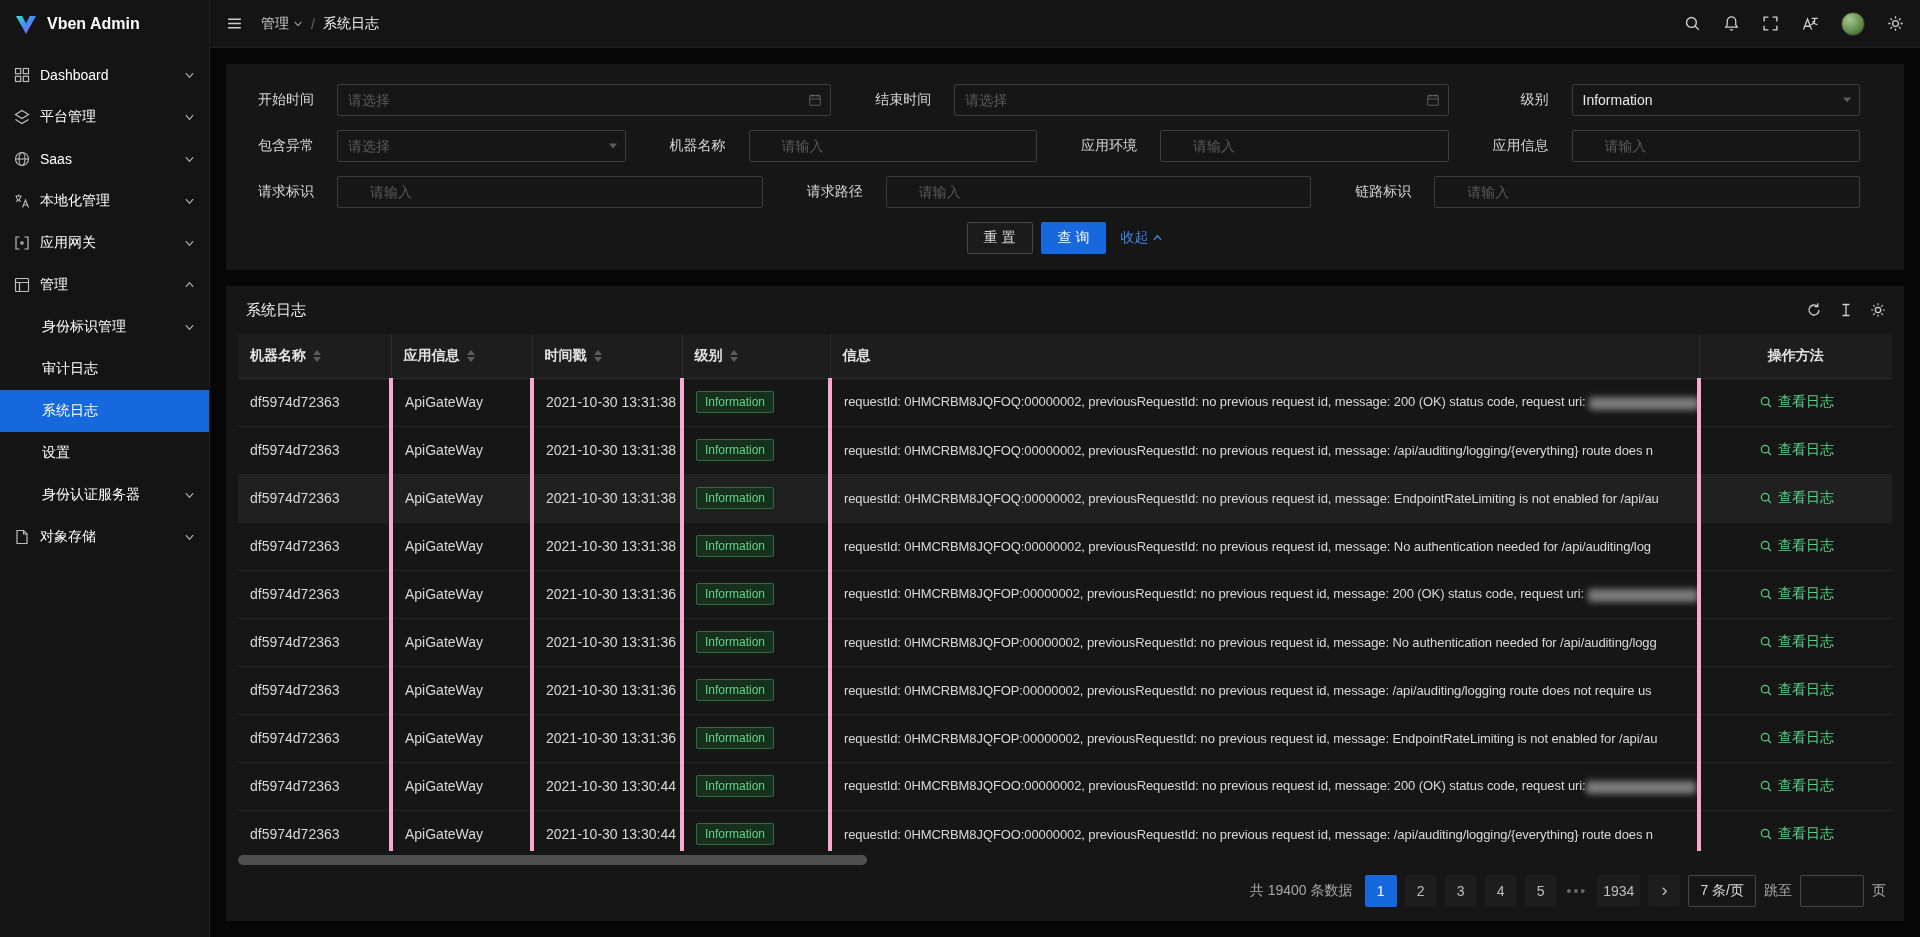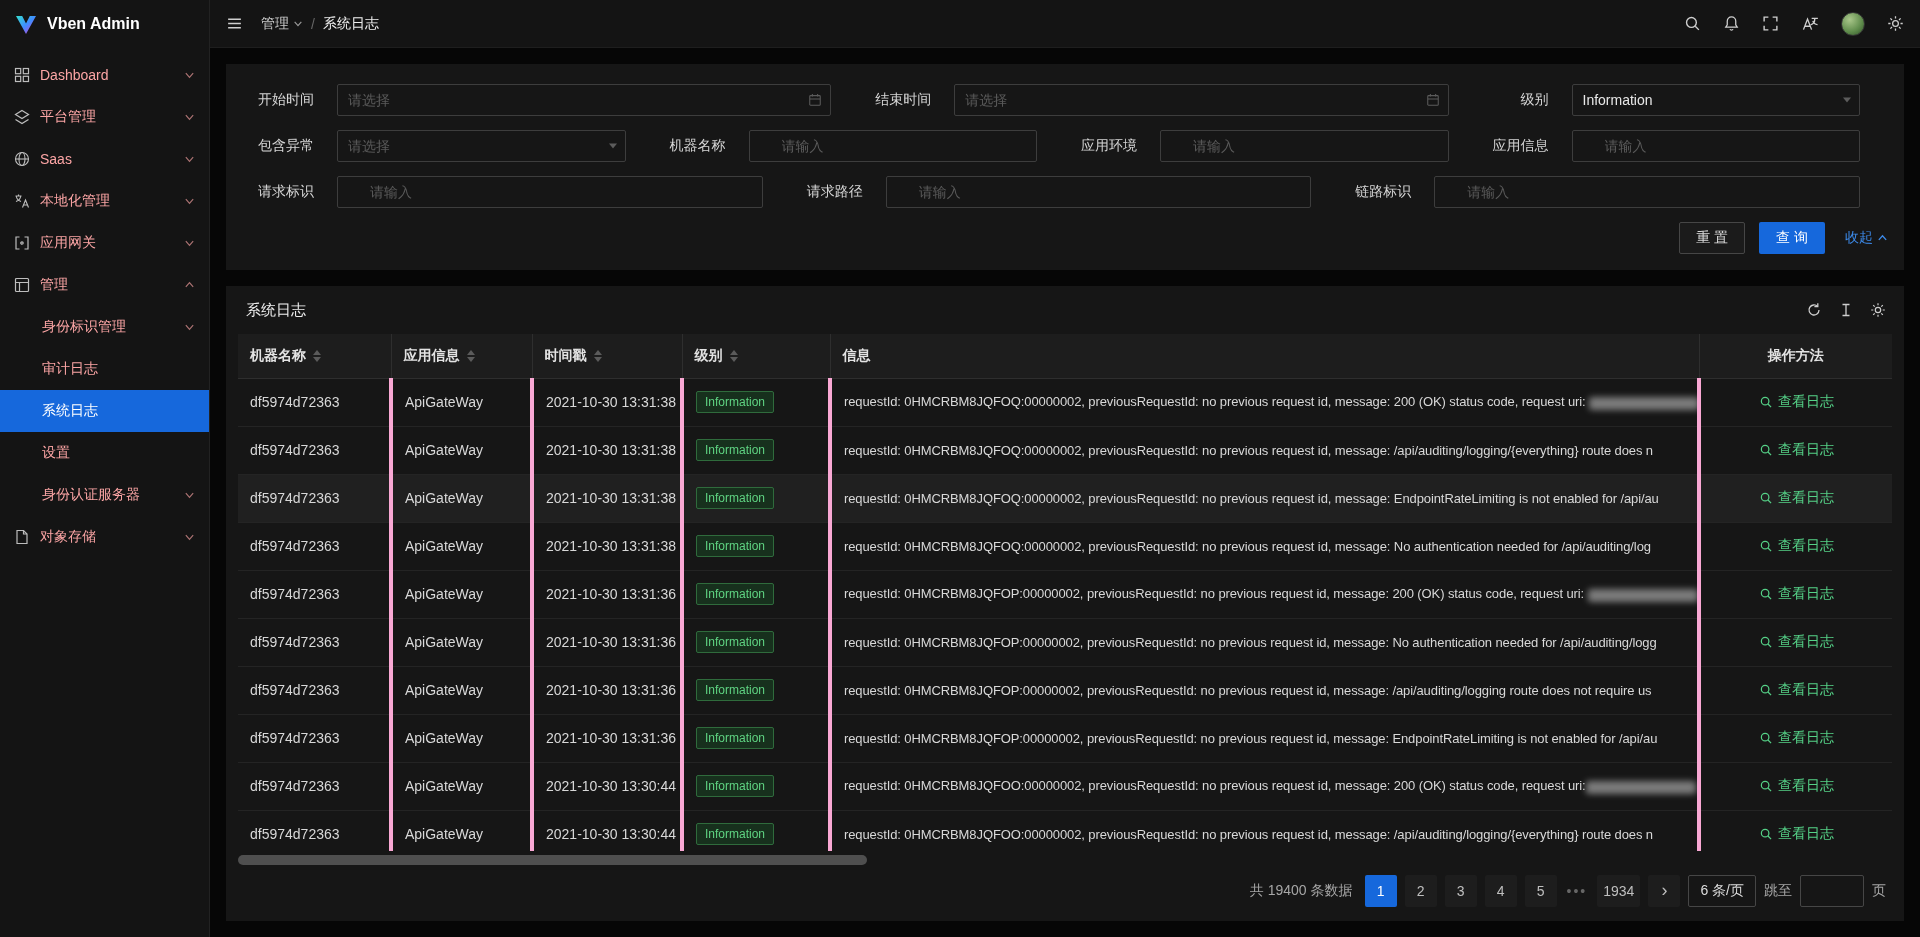--- a/index.html
+++ b/index.html
@@ -19,21 +19,21 @@
   svg { display:block; }
   .app { display:flex; width:100%; height:100%; }
 
   
   .sidebar { width:210px; flex-shrink:0; background:#141414; border-right:1px solid #222; display:flex; flex-direction:column; }
   .logo { height:48px; display:flex; align-items:center; gap:9px; padding:0 14px; }
   .logo-text { font-size:16px; font-weight:bold; color:#fff; white-space:nowrap; }
   .menu { padding-top:6px; flex:1; overflow:hidden; }
   .menu-item, .submenu-item {
     height:42px; display:flex; align-items:center; padding:0 14px;
-    color:#fca5a5; cursor:pointer; white-space:nowrap; font-size:14px;
+    color:#ffffff; cursor:pointer; white-space:nowrap; font-size:14px;
   }
   .submenu-item { padding-left:42px; }
   .submenu-item.active { background:var(--primary); color:#fff; }
   .mi-icon { width:16px; height:16px; margin-right:10px; display:inline-flex; color:#bdbdbd; flex-shrink:0; }
   .mi-label { flex:1; overflow:hidden; text-overflow:ellipsis; }
   .mi-chevron { margin-left:6px; display:inline-flex; opacity:.65; flex-shrink:0; }
 
   
   .main { flex:1; display:flex; flex-direction:column; min-width:0; }
   .header { height:48px; background:#141414; border-bottom:1px solid #1e1e1e; display:flex; align-items:center; padding:0 16px; gap:14px; flex-shrink:0; }
@@ -57,21 +57,21 @@
   .f-label { width:72px; text-align:right; margin-right:10px; color:#d6d6d6; flex-shrink:0; white-space:nowrap; }
   .ctrl { position:relative; flex:1; height:32px; min-width:0; }
   .ctrl input {
     width:100%; height:100%; background:transparent; border:1px solid var(--border); border-radius:2px;
     padding:0 28px 0 10px; color:#e8e8e8; font-size:14px; outline:none; font-family:inherit;
   }
   .ctrl.no-suffix input { padding-right:10px;padding-left:32px; }
   .ctrl input::placeholder { color:#5a5a5a; }
   .suffix { position:absolute; right:9px; top:50%; transform:translateY(-50%); color:#5c5c5c; display:flex; pointer-events:none; }
   .caret-down { width:0; height:0; border-left:4.5px solid transparent; border-right:4.5px solid transparent; border-top:5.5px solid #5c5c5c; }
-  .f-actions { display:flex; justify-content:flex-end; align-items:center; gap:14px; margin-top:10px; }
+  .f-actions { display:flex; justify-content:center; align-items:center; gap:8px; margin-top:10px; }
   .btn { height:32px; padding:0 16px; border-radius:2px; font-size:14px; display:inline-flex; align-items:center; cursor:pointer; border:1px solid transparent; white-space:nowrap; }
   .btn-default { background:#1b1b1b; border-color:#464646; color:#dcdcdc; }
   .btn-primary { background:var(--primary); color:#fff; }
   .link-collapse { color:#3c89e8; display:inline-flex; align-items:center; gap:4px; cursor:pointer; margin-left:6px; }
 
   
   .table-panel { flex:1; display:flex; flex-direction:column; min-height:0; padding-bottom:6px; }
   .tp-header { height:48px; display:flex; align-items:center; padding:0 18px 0 20px; flex-shrink:0; }
   .tp-title { font-size:15px; color:#eee; }
   .tp-tools { margin-left:auto; display:flex; align-items:center; gap:16px; color:#cfcfcf; }
@@ -649,21 +649,21 @@
               <div class="pg-item">2</div>
               <div class="pg-item">3</div>
               <div class="pg-item">4</div>
               <div class="pg-item">5</div>
             </div>
           <span class="pg-ellipsis">•••</span>
           <div class="pg-item">1934</div>
           <div class="pg-item pg-next">
               <span>›</span>
             </div>
-          <div class="pg-size">6 条/页</div>
+          <div class="pg-size">7 条/页</div>
           <span>跳至</span>
           <input class="pg-jump" style="">
           <span>页</span>
         </div>
       </section>
 
     </div>
   </div>
 </div>
 

